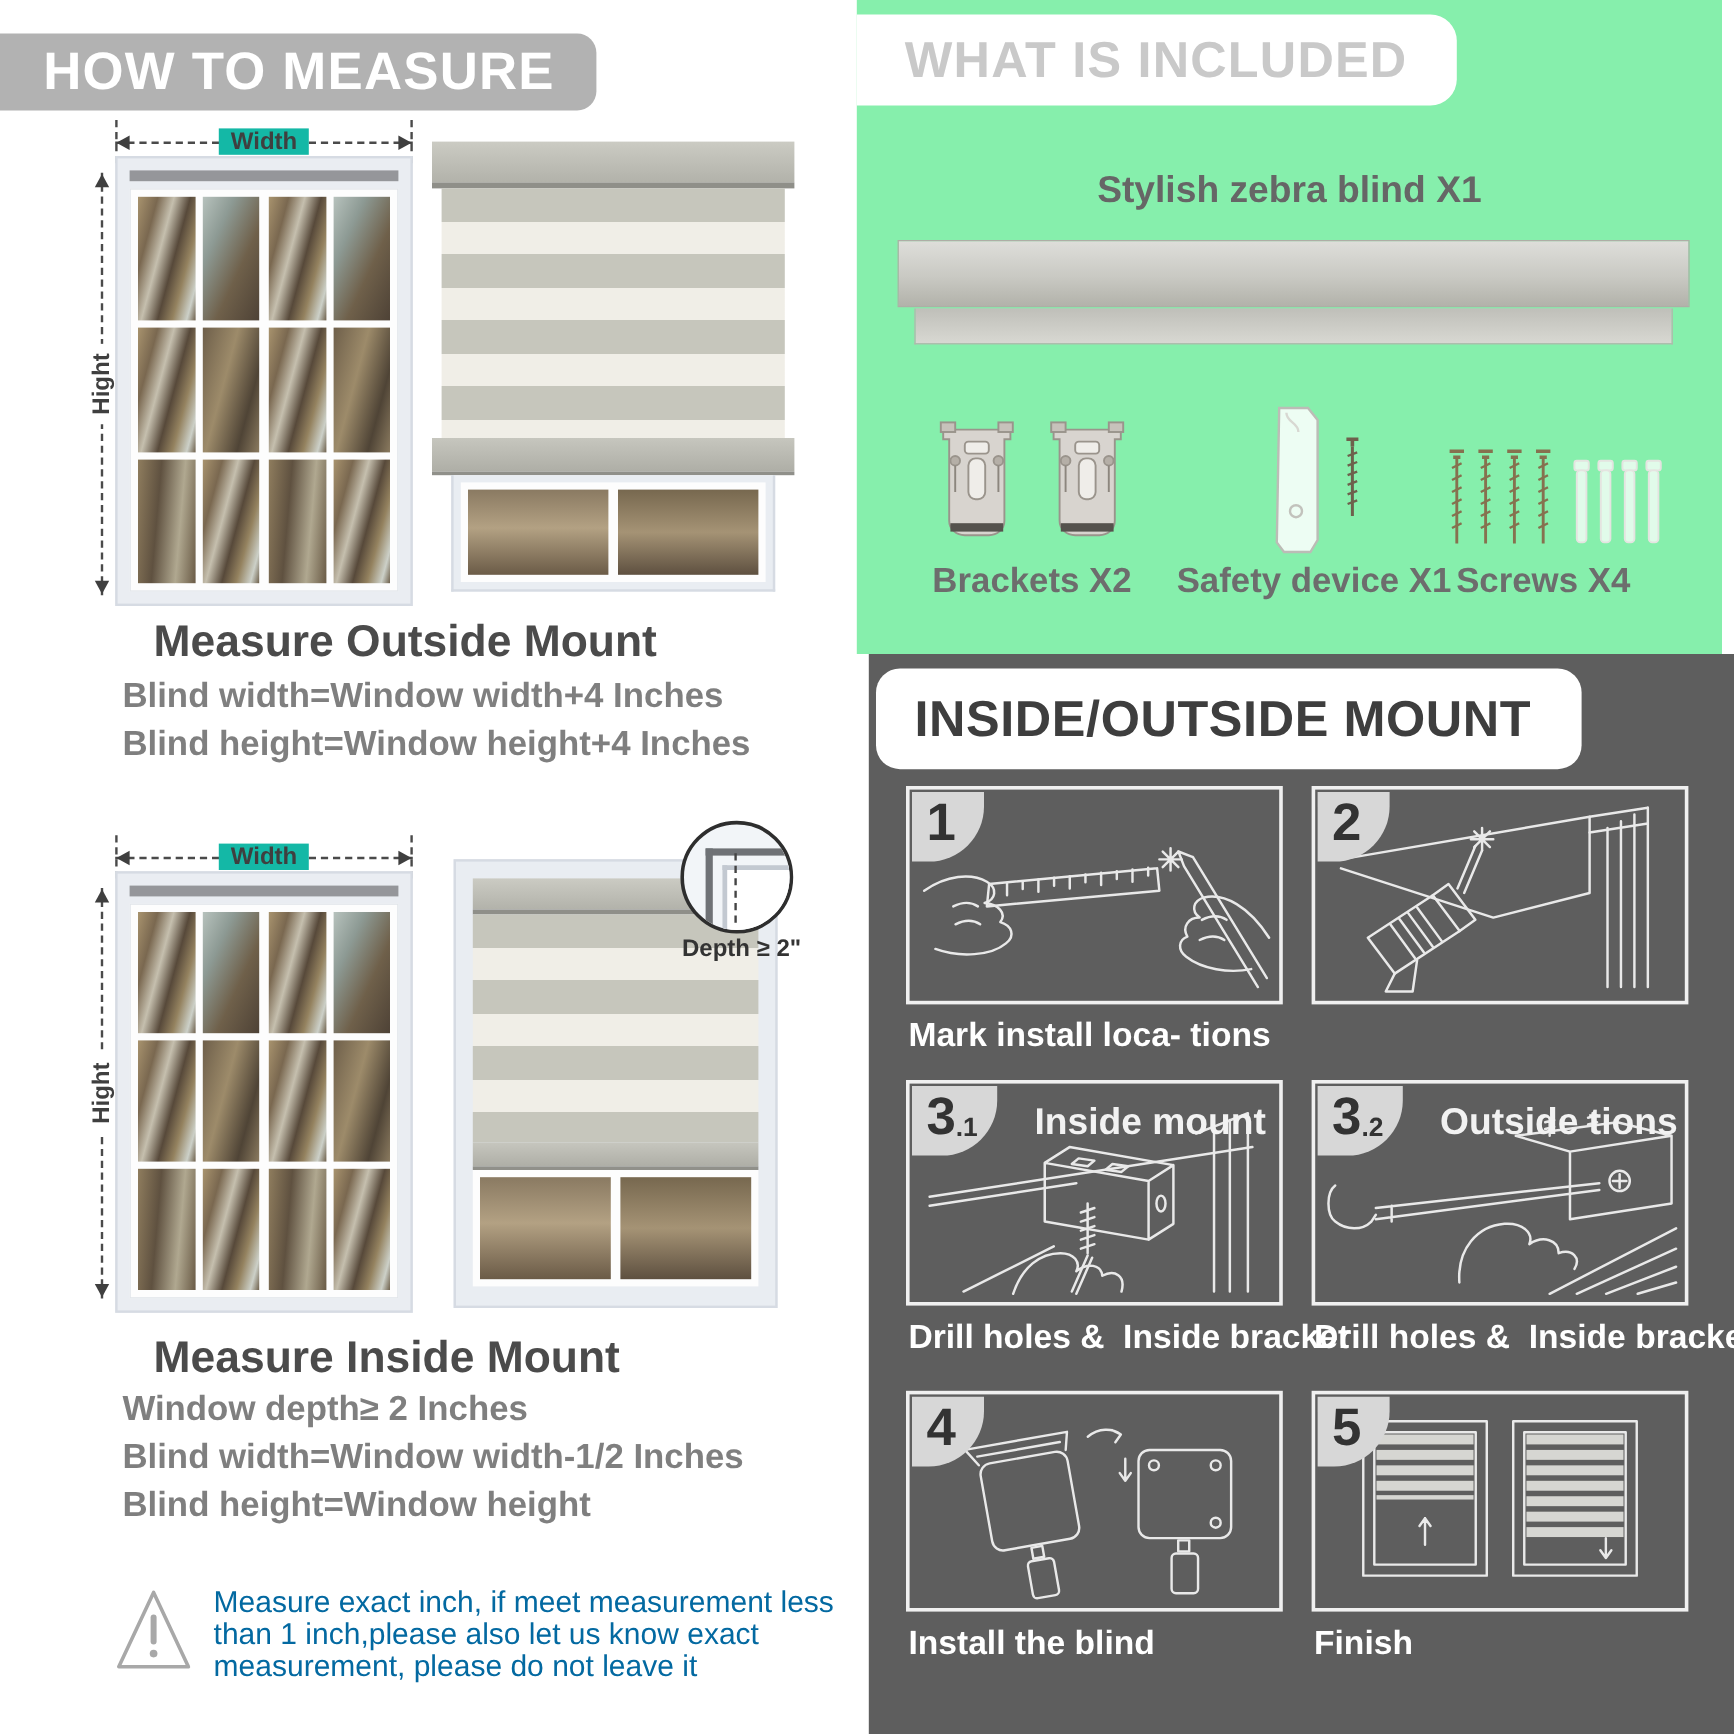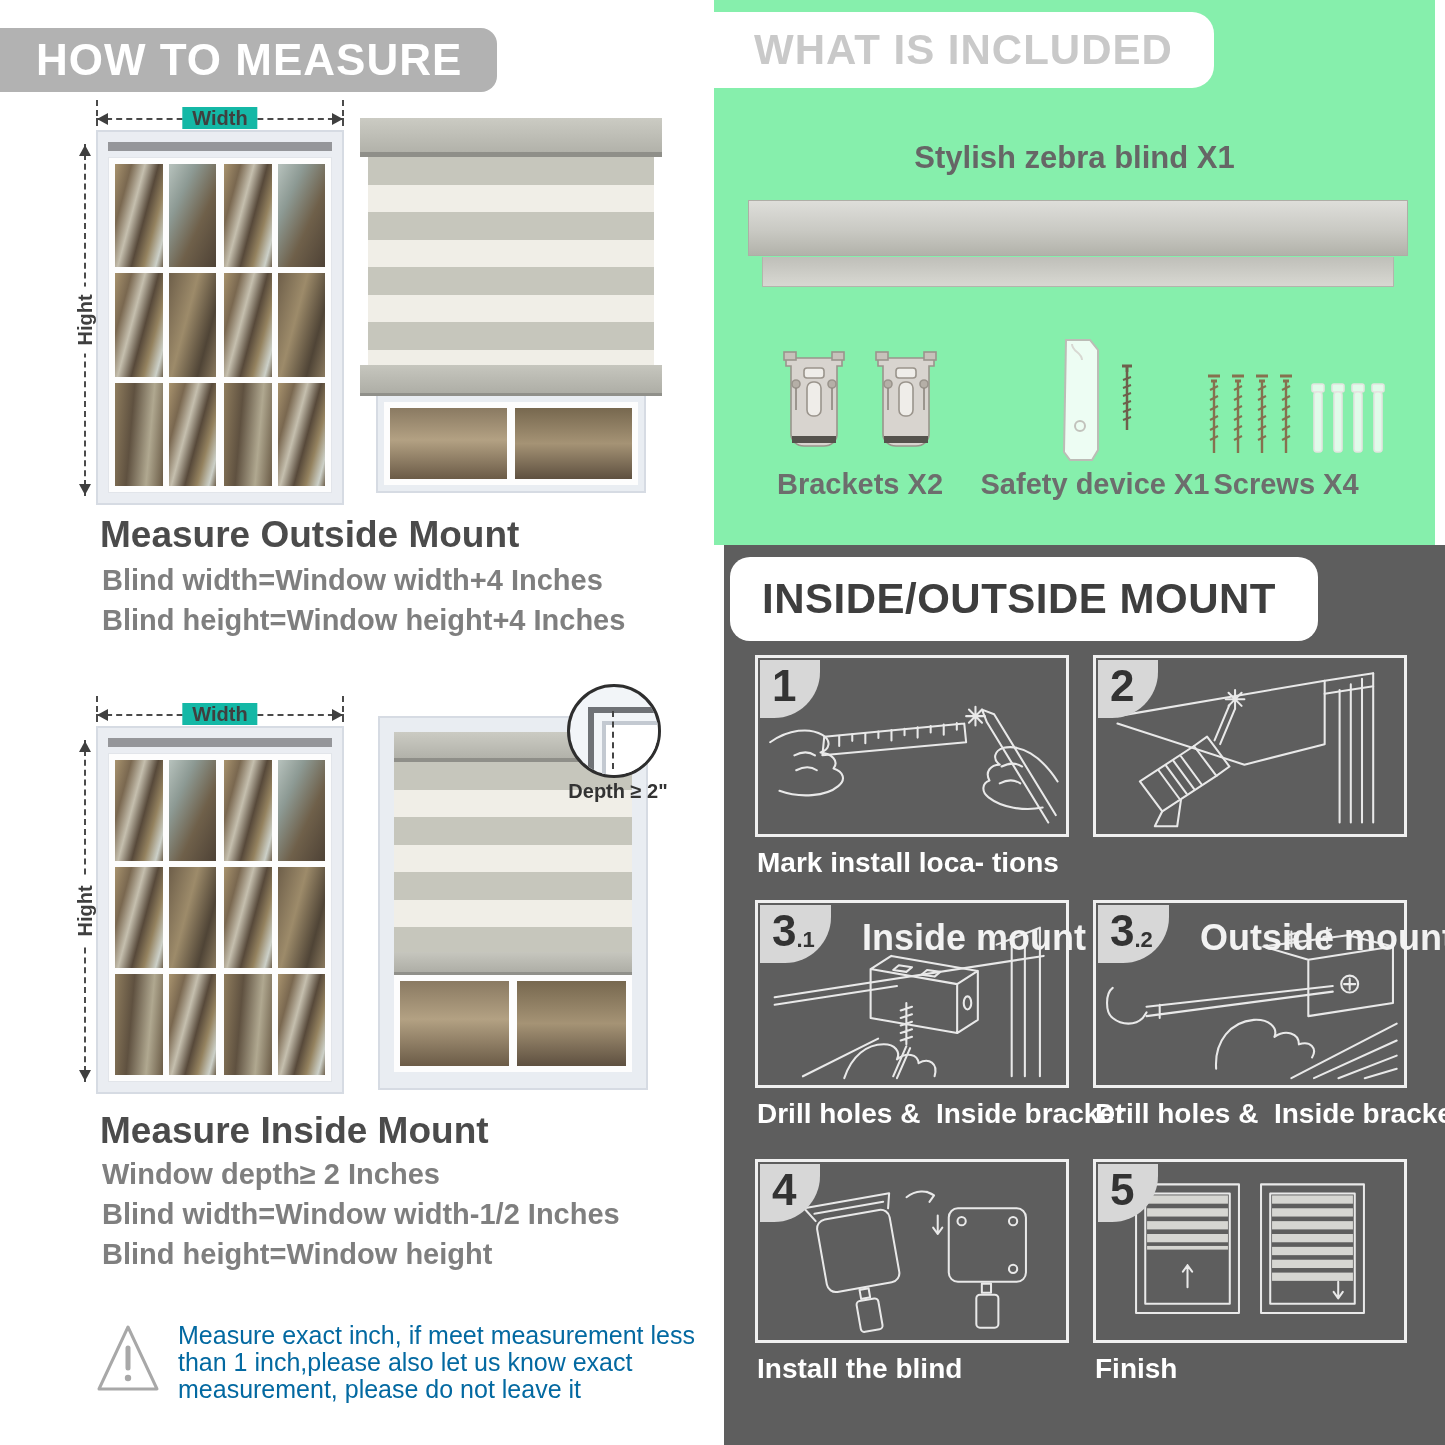--- a/index.html
+++ b/index.html
@@ -39,21 +39,21 @@
   .varrow .vlbl{position:absolute;top:50%;left:13px;transform:translate(-50%,-50%) rotate(-90deg);
     background:#fff;padding:4px 8px;font-size:20px;font-weight:bold;color:#3f3f3f;white-space:nowrap;}
 
   .cassette{height:34px;background:linear-gradient(180deg,#cbcbc3,#b2b2aa);border-bottom:5px solid #8f8f89;}
   .bstripes{background:repeating-linear-gradient(180deg,#c6c6bc 0 28px,#f0eee7 28px 55px);}
   .brail{height:28px;background:linear-gradient(180deg,#c6c6be,#aeaea6);border-bottom:3px solid #90908a;}
   .street{display:flex;gap:8px;background:#fdfdfd;padding:6px;box-sizing:border-box;}
   .street .sp{flex:1;background:linear-gradient(180deg,#8a7a62 0%,#b3a183 45%,#6b5b47 100%);}
   .street .sp:nth-child(2){background:linear-gradient(180deg,#77684f 0%,#a59375 50%,#5e5040 100%);}
 
-  .h-measure{font-size:37px;font-weight:bold;color:#4b4b4b;}
+  .h-measure{font-size:37px;font-weight:bold;color:#4b4b4b;margin-left:28px;}
   .p-measure{font-size:29px;font-weight:bold;color:#7f7f7f;}
   .warn-line{font-size:25px;color:#0369a1;line-height:27px;}
 
   .depth-circle{border:3px solid #2e2e2e;border-radius:50%;background:#f2f5f8;overflow:hidden;}
   .depth-label{font-size:20px;font-weight:bold;color:#333;text-align:center;}
 
   
   .right-top{left:714px;top:0;width:721px;height:545px;background:#86efac;}
   .banner-included{position:absolute;left:0;top:12px;width:500px;height:76px;background:#fff;
     border-radius:0 22px 22px 0;display:flex;align-items:center;padding-left:40px;box-sizing:border-box;
@@ -71,21 +71,21 @@
   .banner-mount{position:absolute;left:6px;top:12px;width:588px;height:84px;background:#fff;
     border-radius:20px;display:flex;align-items:center;padding-left:32px;box-sizing:border-box;
     color:#3e3e3e;font-size:42px;font-weight:bold;letter-spacing:0.5px;}
   .panel{position:absolute;width:314px;border:3px solid #f0f0f0;box-sizing:border-box;background:#5e5e5e;}
   .panel svg.illus{position:absolute;left:4px;top:4px;width:calc(100% - 8px);height:calc(100% - 8px);}
   .badge{position:absolute;top:2px;left:2px;min-width:60px;height:58px;background:#d7d7d7;
     border-radius:0 0 46px 0;display:flex;align-items:flex-start;padding:0 16px 0 12px;
     color:#333;font-weight:bold;box-sizing:border-box;z-index:2;}
   .badge .num{font-size:44px;line-height:52px;}
   .badge .sub{font-size:22px;line-height:22px;margin-top:24px;}
-  .ptitle{position:absolute;left:104px;top:14px;color:#f2f2f2;font-size:36px;font-weight:bold;z-index:2;white-space:pre;}
+  .ptitle{position:absolute;left:104px;top:14px;color:#f2f2f2;font-size:31px;font-weight:bold;z-index:2;white-space:pre;}
   .caption{position:absolute;color:#fff;font-size:28px;font-weight:bold;white-space:pre;}
 
   svg.line{stroke:#e9e9e9;stroke-width:2.2;fill:none;stroke-linecap:round;stroke-linejoin:round;}
 </style>
 </head>
 <body>
 
 <section>
 
   <div class="abs banner-gray">
@@ -370,21 +370,21 @@
       <path d="M40,180 L120,140"></path>
     </svg>
   </div>
   <div class="caption" style="left:33px;top:553px">Drill holes &amp;  Inside bracket</div>
 
   <div class="panel" style="left:369px;top:355px;height:188px">
     <div class="badge">
         <span class="num">3</span>
         <span class="sub">.2</span>
       </div>
-    <span class="ptitle">Outside mount</span>
+    <span class="ptitle">Outside tions</span>
     <svg class="illus line" viewBox="0 0 312 185">
       <path d="M170,42 L260,30 L308,42 L218,56 Z M218,56 L308,42 L308,102 L218,116 Z"></path>
       <path d="M200,26 V42 M196,30 L204,28 M196,36 L204,34"></path>
       <path d="M238,22 V38 M234,26 L242,24 M234,32 L242,30"></path>
       <circle cx="262" cy="82" r="9"></circle>
         <path d="M256,82 H268 M262,76 V88"></path>
       <path d="M10,86 C2,92 2,112 10,118 C20,126 34,126 42,118 L46,112"></path>
       <path d="M46,106 L244,84 M46,116 L244,90 M60,104 L60,118"></path>
       <path d="M120,172 C118,142 136,122 160,120 C176,119 186,128 182,138 M182,138 C194,130 208,134 208,146 M208,146 C220,142 228,150 222,160"></path>
       <path d="M200,182 L312,124 M224,182 L312,142 M250,182 L312,158 M278,182 L312,172"></path>

